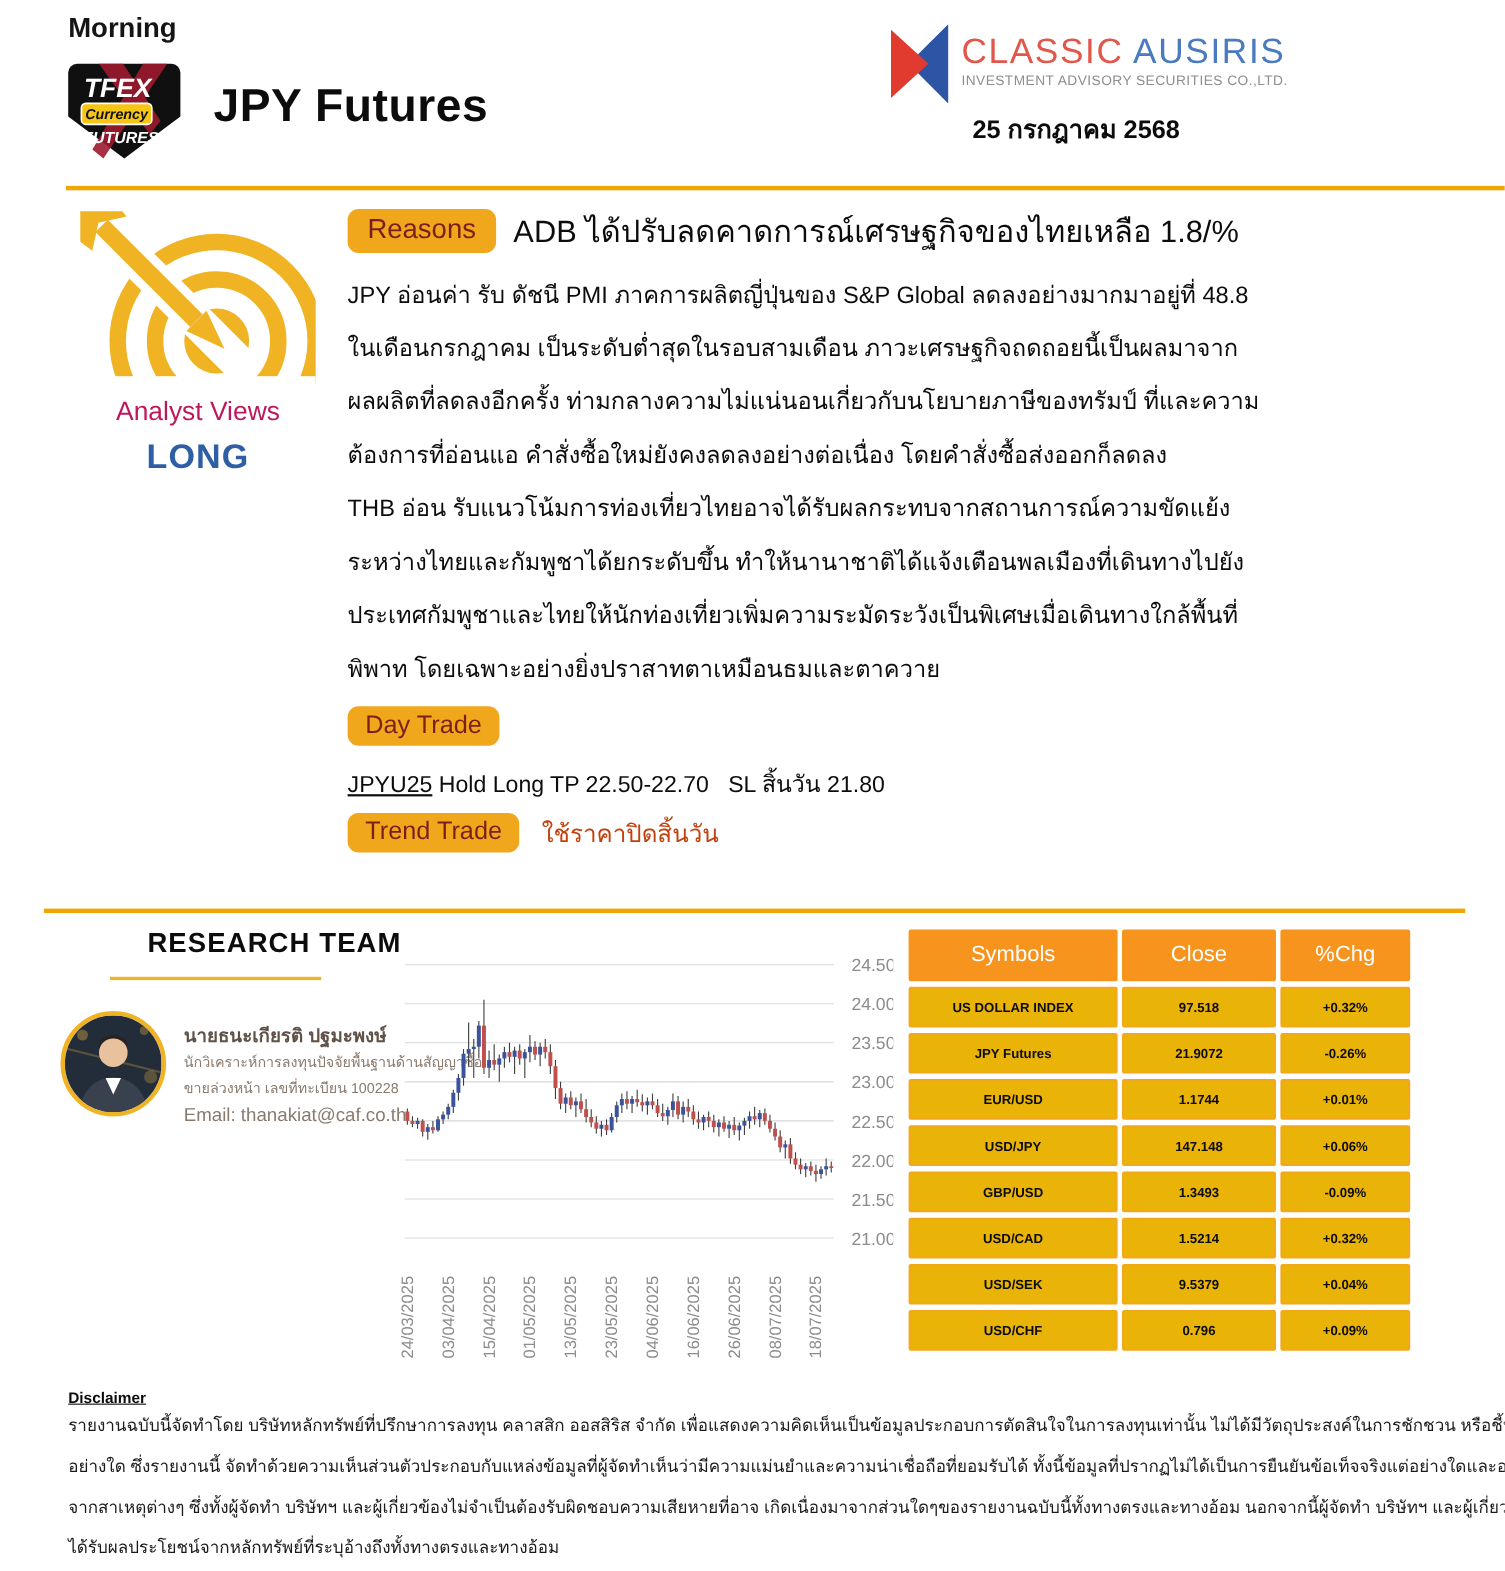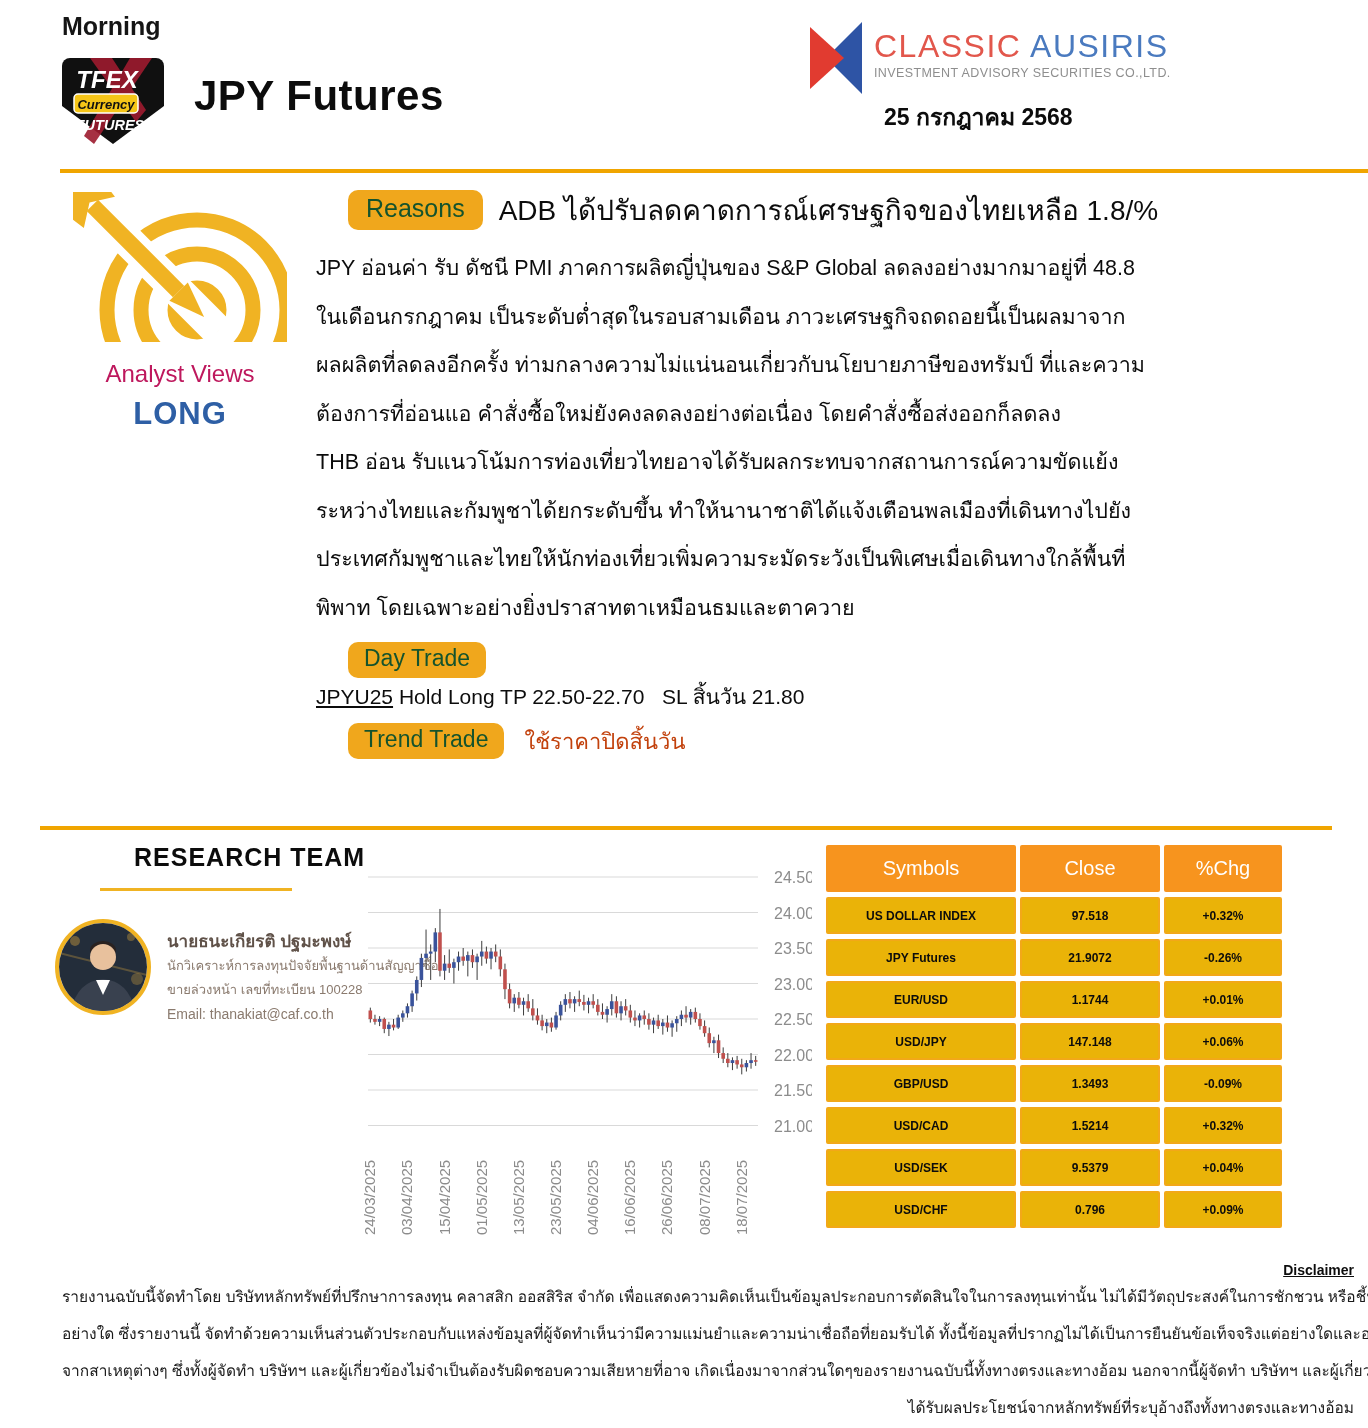--- a/index.html
+++ b/index.html
@@ -19,47 +19,47 @@
   .hline{background:#F0A500;height:4px;}
   .hline.top{left:60px;right:0;top:169px;}
   .hline.mid{left:40px;width:1292px;top:826px;}
   
   .analyst-box{left:58px;top:192px;width:244px;text-align:center;}
   .analyst-label{font-size:24px;color:#be185d;margin-top:6px;}
   .analyst-stance{font-size:31px;font-weight:700;color:#2e5fa5;margin-top:8px;letter-spacing:1px;}
   
   .reasons{left:316px;top:188px;width:1012px;}
   .reasons-row{display:flex;align-items:center;height:44px;}
-  .pill{background:#F0A71C;color:#14532d;border-radius:10px;padding:3px 16px 6px 16px;font-size:23px;display:inline-block;margin-left:32px;}
+  .pill{background:#F0A71C;color:#7f1d1d;border-radius:10px;padding:3px 16px 6px 16px;font-size:23px;display:inline-block;}
   .pill-lg{font-size:25px;padding:4px 18px 7px 18px;}
   .headline{font-size:28px;margin-left:16px;color:#0c0c0c;}
   .reason-lines{margin-top:12px;}
   .reason-line{font-size:21.5px;line-height:48.5px;white-space:nowrap;color:#0c0c0c;}
   .pill-row{margin-top:10px;display:flex;align-items:center;}
   .trend-note{font-size:22px;margin-left:20px;color:#c2410c;}
-  .trade-line{margin-top:2px;font-size:21px;color:#0c0c0c;}
+  .trade-line{margin-top:18px;font-size:21px;color:#0c0c0c;}
   .trade-line .sym{text-decoration:underline;font-weight:500;}
   .pre{white-space:pre-wrap;}
   
   .rt-title{left:90px;top:843px;font-size:25px;font-weight:600;letter-spacing:1px;color:#0c0c0c;margin-left:44px;}
   .rt-underline{left:100px;top:888px;width:192px;height:3px;background:#F0B323;}
   .analyst-card{left:55px;top:919px;display:flex;}
   .avatar-ring{width:88px;height:88px;border-radius:50%;border:4px solid #F0B323;overflow:hidden;flex:0 0 auto;}
   .analyst-meta{margin-left:16px;padding-top:8px;}
   .analyst-name{font-size:17px;font-weight:700;color:#5f5148;}
   .analyst-role{font-size:13px;color:#8a7a6e;line-height:24px;}
-  .analyst-email{font-size:14px;color:#8a7a6e;line-height:24px;}
+  .analyst-email{font-size:17px;color:#8a7a6e;line-height:24px;}
   
   .chart-wrap{left:360px;top:850px;}
   
   .rates{left:826px;top:845px;width:452px;display:grid;grid-template-columns:190px 140px 118px;column-gap:4px;row-gap:5px;}
   .th{background:#F7941E;color:#fff;height:47px;display:flex;align-items:center;justify-content:center;font-size:20px;border-radius:2px;}
   .td{background:#eab308;border:2.5px solid #F2A818;height:33px;display:flex;align-items:center;justify-content:center;font-size:12px;font-weight:700;color:#0c0c0c;border-radius:2px;}
   
-  .disc{left:62px;top:1262px;width:1292px;text-align:right;}
+  .disc{left:62px;top:1262px;width:1292px;}
   .disc-title{font-size:14px;font-weight:700;text-decoration:underline;color:#0c0c0c;}
   .disc-line{font-size:15.5px;line-height:37px;color:#1a1a1a;white-space:nowrap;}
 </style>
 </head>
 <body>
 
 <div class="abs morning">Morning</div>
 
 <svg class="abs tfex-logo" width="106" height="90" viewBox="0 0 106 90">
   <path d="M10 2 h86 a8 8 0 0 1 8 8 v40 L53 88 L2 50 V10 a8 8 0 0 1 8-8 z" fill="#101010"></path>

